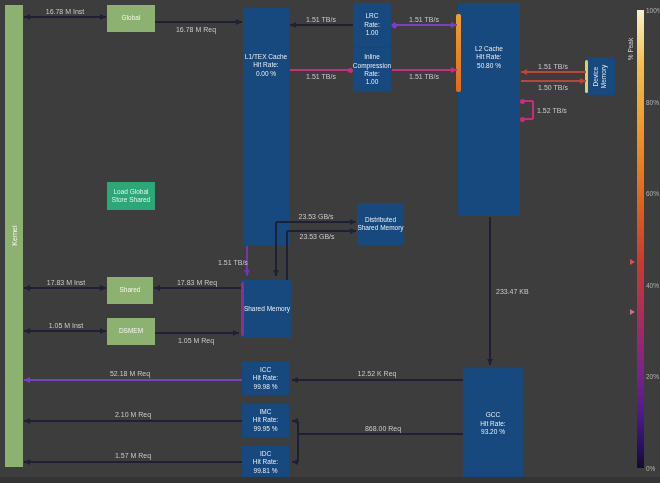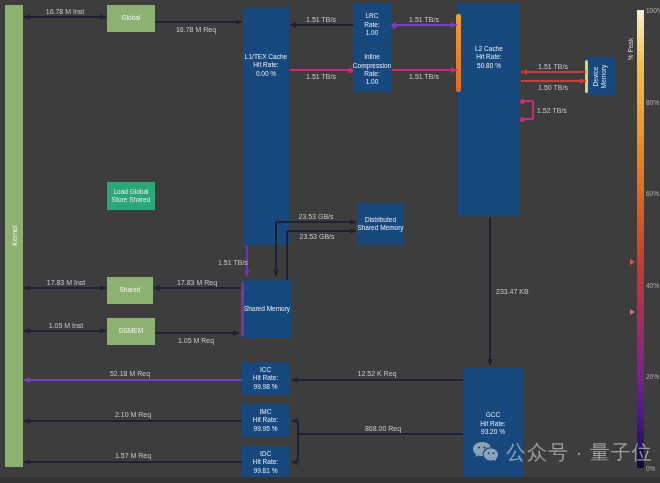--- a/index.html
+++ b/index.html
@@ -213,32 +213,15 @@
       <div class="tick" style="top: 7px;">100%</div>
       <div class="tick" style="top: 98.6px;">80%</div>
       <div class="tick" style="top: 190.2px;">60%</div>
       <div class="tick" style="top: 281.8px;">40%</div>
       <div class="tick" style="top: 373.4px;">20%</div>
       <div class="tick" style="top: 465px;">0%</div>
       <div class="arr" style="left: 630px; top: 258.9px; border-top: 3px solid transparent; border-bottom: 3px solid transparent; border-left: 5px solid rgb(216, 80, 80);"></div>
       <div class="arr" style="left: 630px; top: 309.28px; border-top: 3px solid transparent; border-bottom: 3px solid transparent; border-left: 5px solid rgb(207, 106, 155);"></div>
     </div>
 
-  <div id="watermark">
-    <span style="display:inline-flex;">
-      <svg width="27" height="24" viewBox="0 0 27 24">
-        <g fill="rgba(235,235,235,0.55)">
-          <path d="M10 1C4.9 1 1 4.2 1 8.1c0 2.2 1.2 4.1 3.1 5.4L3.3 16l2.9-1.5c1.1.4 2.4.7 3.8.7.3 0 .6 0 .9-.1-.2-.6-.3-1.3-.3-2 0-3.8 3.5-6.8 7.8-6.8h.5C18 3.2 14.4 1 10 1z"></path>
-          <path d="M19 7.5c-4.1 0-7.4 2.7-7.4 6 0 3.3 3.3 6 7.4 6 1 0 2-.2 2.9-.5L24.3 20l-.6-2c1.5-1.1 2.4-2.7 2.4-4.5 0-3.3-3.3-6-7.1-6z"></path>
-        </g>
-        <g fill="#3d3d3d">
-          <circle cx="7" cy="6.5" r="1.1"></circle>
-            <circle cx="12.6" cy="6.5" r="1.1"></circle>
-          <circle cx="16.6" cy="12.3" r="0.95"></circle>
-            <circle cx="21.6" cy="12.3" r="0.95"></circle>
-        </g>
-      </svg>
-    </span>
-    <span>公众号 · 量子位</span>
-  </div>
 
   <div id="bottom-strip"></div>
 </div>
 
 </body></html>

